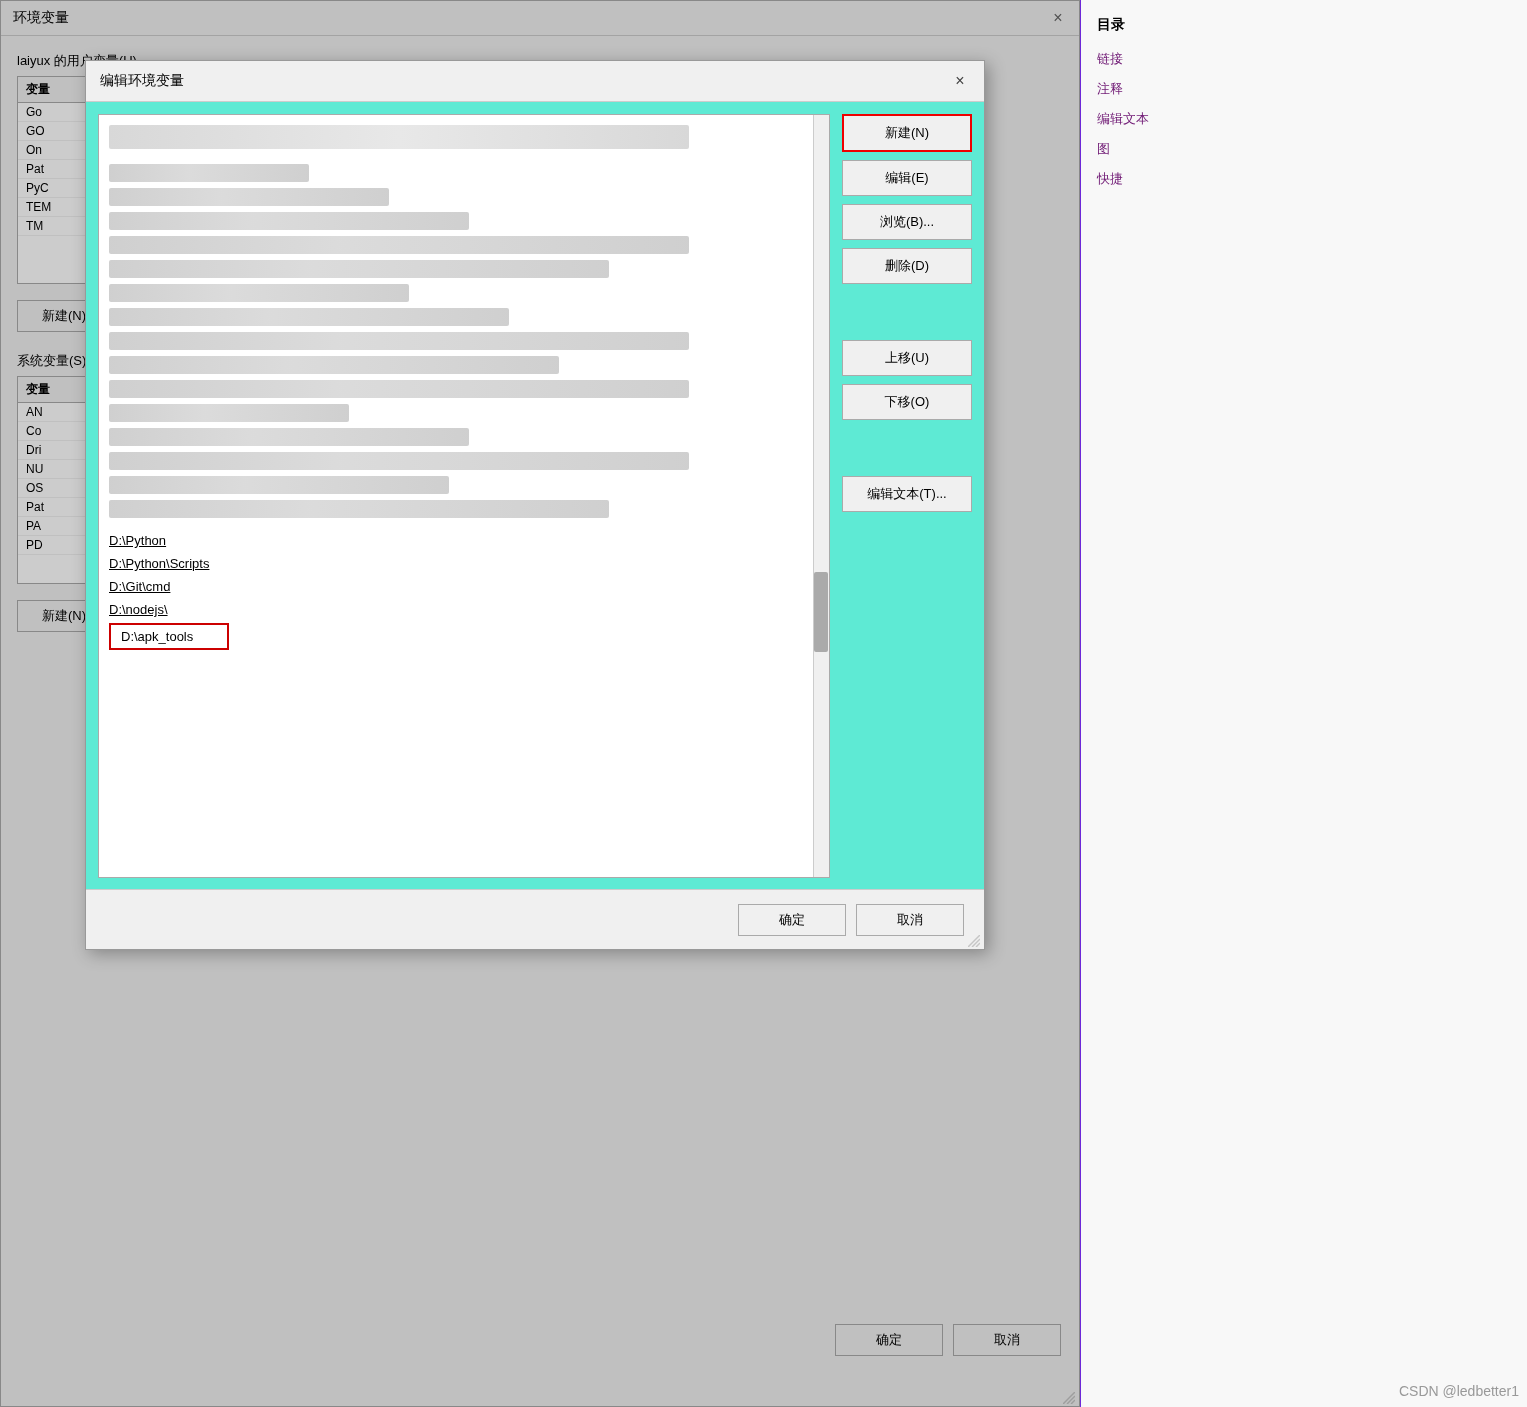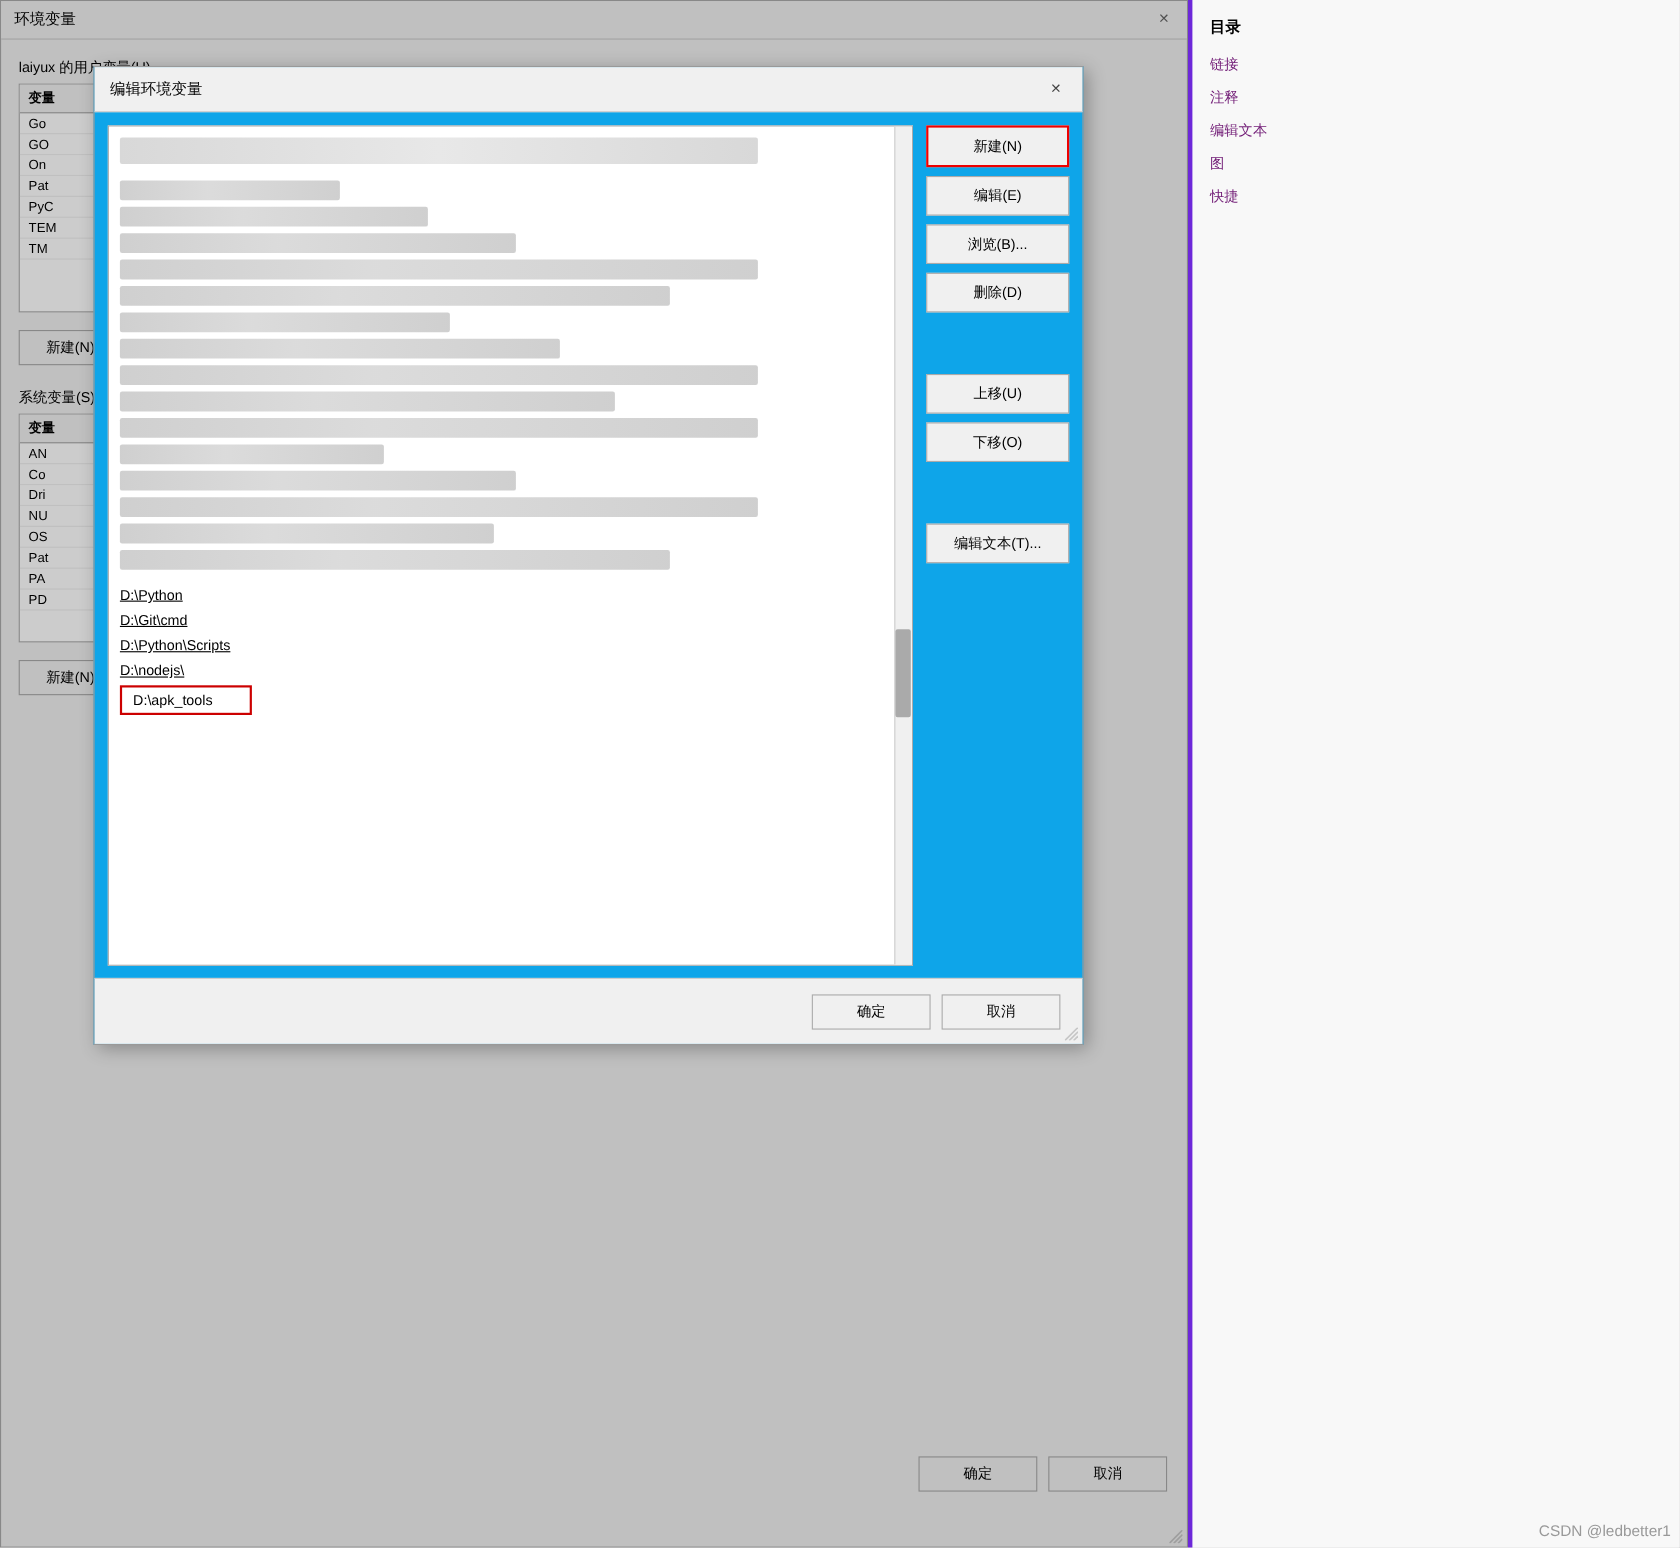--- a/index.html
+++ b/index.html
@@ -113,21 +113,21 @@
     }
 
     
     .right-sidebar {
       position: absolute;
       top: 0;
       right: 0;
       width: 447px;
       height: 1407px;
       background: #f8f8f8;
-      border-left: 4px solid #6d28d9;
+      border-left: 1px solid #6d28d9;
       padding: 16px;
     }
 
     .sidebar-title {
       font-size: 14px;
       color: #000;
       font-weight: bold;
       margin-bottom: 16px;
     }
 
@@ -149,21 +149,21 @@
       background: rgba(0,0,0,0.2);
     }
 
     
     .edit-dialog {
       position: absolute;
       top: 60px;
       left: 85px;
       width: 900px;
       height: 890px;
-      background: #0ea5e9;
+      background: #5eead4;
       border: 1px solid #999;
       box-shadow: 4px 4px 16px rgba(0,0,0,0.3);
     }
 
     .dialog-titlebar {
       display: flex;
       align-items: center;
       justify-content: space-between;
       padding: 10px 14px;
       background: #f0f0f0;
@@ -467,22 +467,22 @@
         <div class="blurred-item" style="width:580px; margin-top:6px;"></div>
         <div class="blurred-item" style="width:240px; margin-top:6px;"></div>
         <div class="blurred-item" style="width:360px; margin-top:6px;"></div>
         <div class="blurred-item" style="width:580px; margin-top:6px;"></div>
         <div class="blurred-item" style="width:340px; margin-top:6px;"></div>
         <div class="blurred-item" style="width:500px; margin-top:6px;"></div>
       </div>
 
       
       <div class="path-item">D:\Python</div>
+      <div class="path-item">D:\Python\Scripts</div>
       <div class="path-item">D:\Git\cmd</div>
-      <div class="path-item">D:\Python\Scripts</div>
       <div class="path-item">D:\nodejs\</div>
       <div class="path-item highlighted" style="border: 2px solid #cc0000; display:inline-block; min-width:120px; margin: 2px 10px;">D:\apk_tools</div>
       <div style="height:60px;"></div>
 
       
       <div class="scrollbar-track">
         <div class="scrollbar-thumb"></div>
       </div>
     </div>
 

